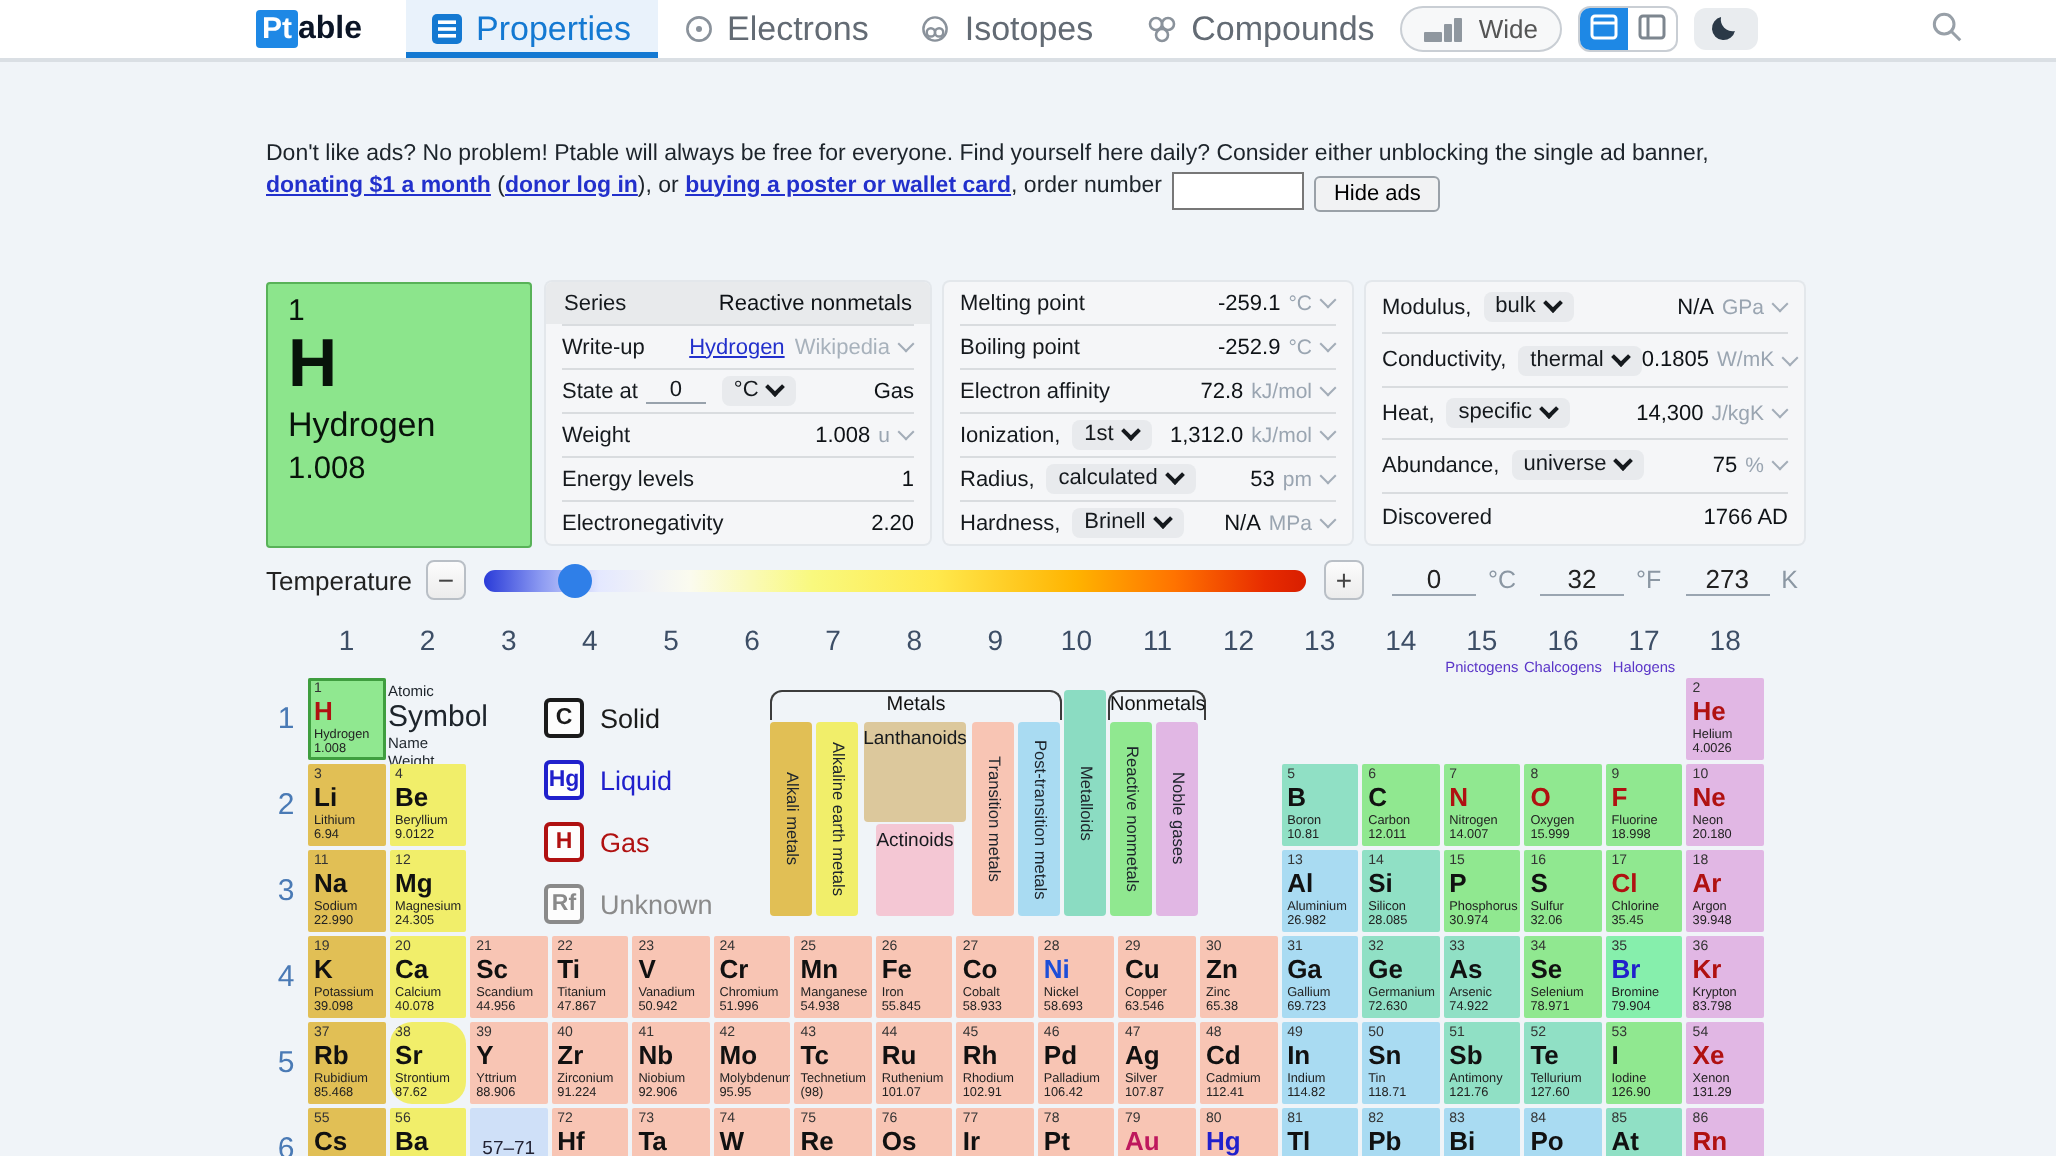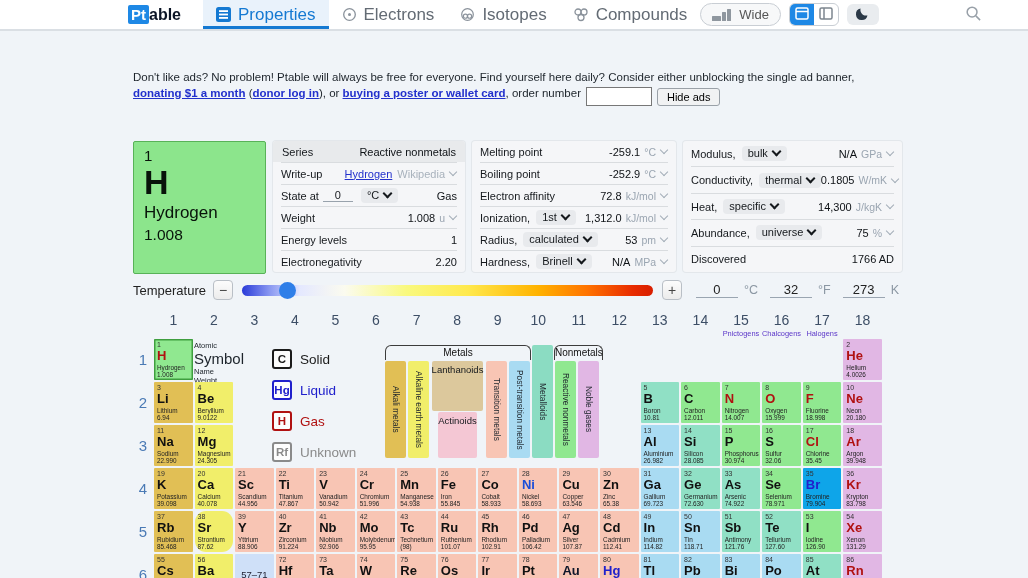--- a/index.html
+++ b/index.html
@@ -762,21 +762,21 @@
         <span class="csym" style="color: rgb(17, 17, 17);">As</span>
         <span class="cname">Arsenic</span>
         <span class="cwt">74.922</span>
       </div>
       <div class="cell" style="background: rgb(144, 232, 144); grid-area: 5 / 17;">
         <span class="cnum">34</span>
         <span class="csym" style="color: rgb(17, 17, 17);">Se</span>
         <span class="cname">Selenium</span>
         <span class="cwt">78.971</span>
       </div>
-      <div class="cell" style="background: #0ea5e9; grid-area: 5 / 18;">
+      <div class="cell" style="background: #86efac; grid-area: 5 / 18;">
         <span class="cnum">35</span>
         <span class="csym" style="color: rgb(32, 32, 204);">Br</span>
         <span class="cname">Bromine</span>
         <span class="cwt">79.904</span>
       </div>
       <div class="cell" style="background: rgb(225, 183, 228); grid-area: 5 / 19;">
         <span class="cnum">36</span>
         <span class="csym" style="color: rgb(176, 17, 17);">Kr</span>
         <span class="cname">Krypton</span>
         <span class="cwt">83.798</span>
@@ -932,21 +932,21 @@
         <span class="csym" style="color: rgb(17, 17, 17);">Ir</span>
         <span class="cwt"></span>
       </div>
       <div class="cell" style="background: rgb(248, 197, 180); grid-area: 7 / 11;">
         <span class="cnum">78</span>
         <span class="csym" style="color: rgb(17, 17, 17);">Pt</span>
         <span class="cwt"></span>
       </div>
       <div class="cell" style="background: rgb(248, 197, 180); grid-area: 7 / 12;">
         <span class="cnum">79</span>
-        <span class="csym" style="color: #0f172a;">Au</span>
+        <span class="csym" style="color: #be185d;">Au</span>
         <span class="cwt"></span>
       </div>
       <div class="cell" style="background: rgb(248, 197, 180); grid-area: 7 / 13;">
         <span class="cnum">80</span>
         <span class="csym" style="color: rgb(32, 32, 204);">Hg</span>
         <span class="cwt"></span>
       </div>
       <div class="cell" style="background: rgb(169, 219, 242); grid-area: 7 / 14;">
         <span class="cnum">81</span>
         <span class="csym" style="color: rgb(17, 17, 17);">Tl</span>

